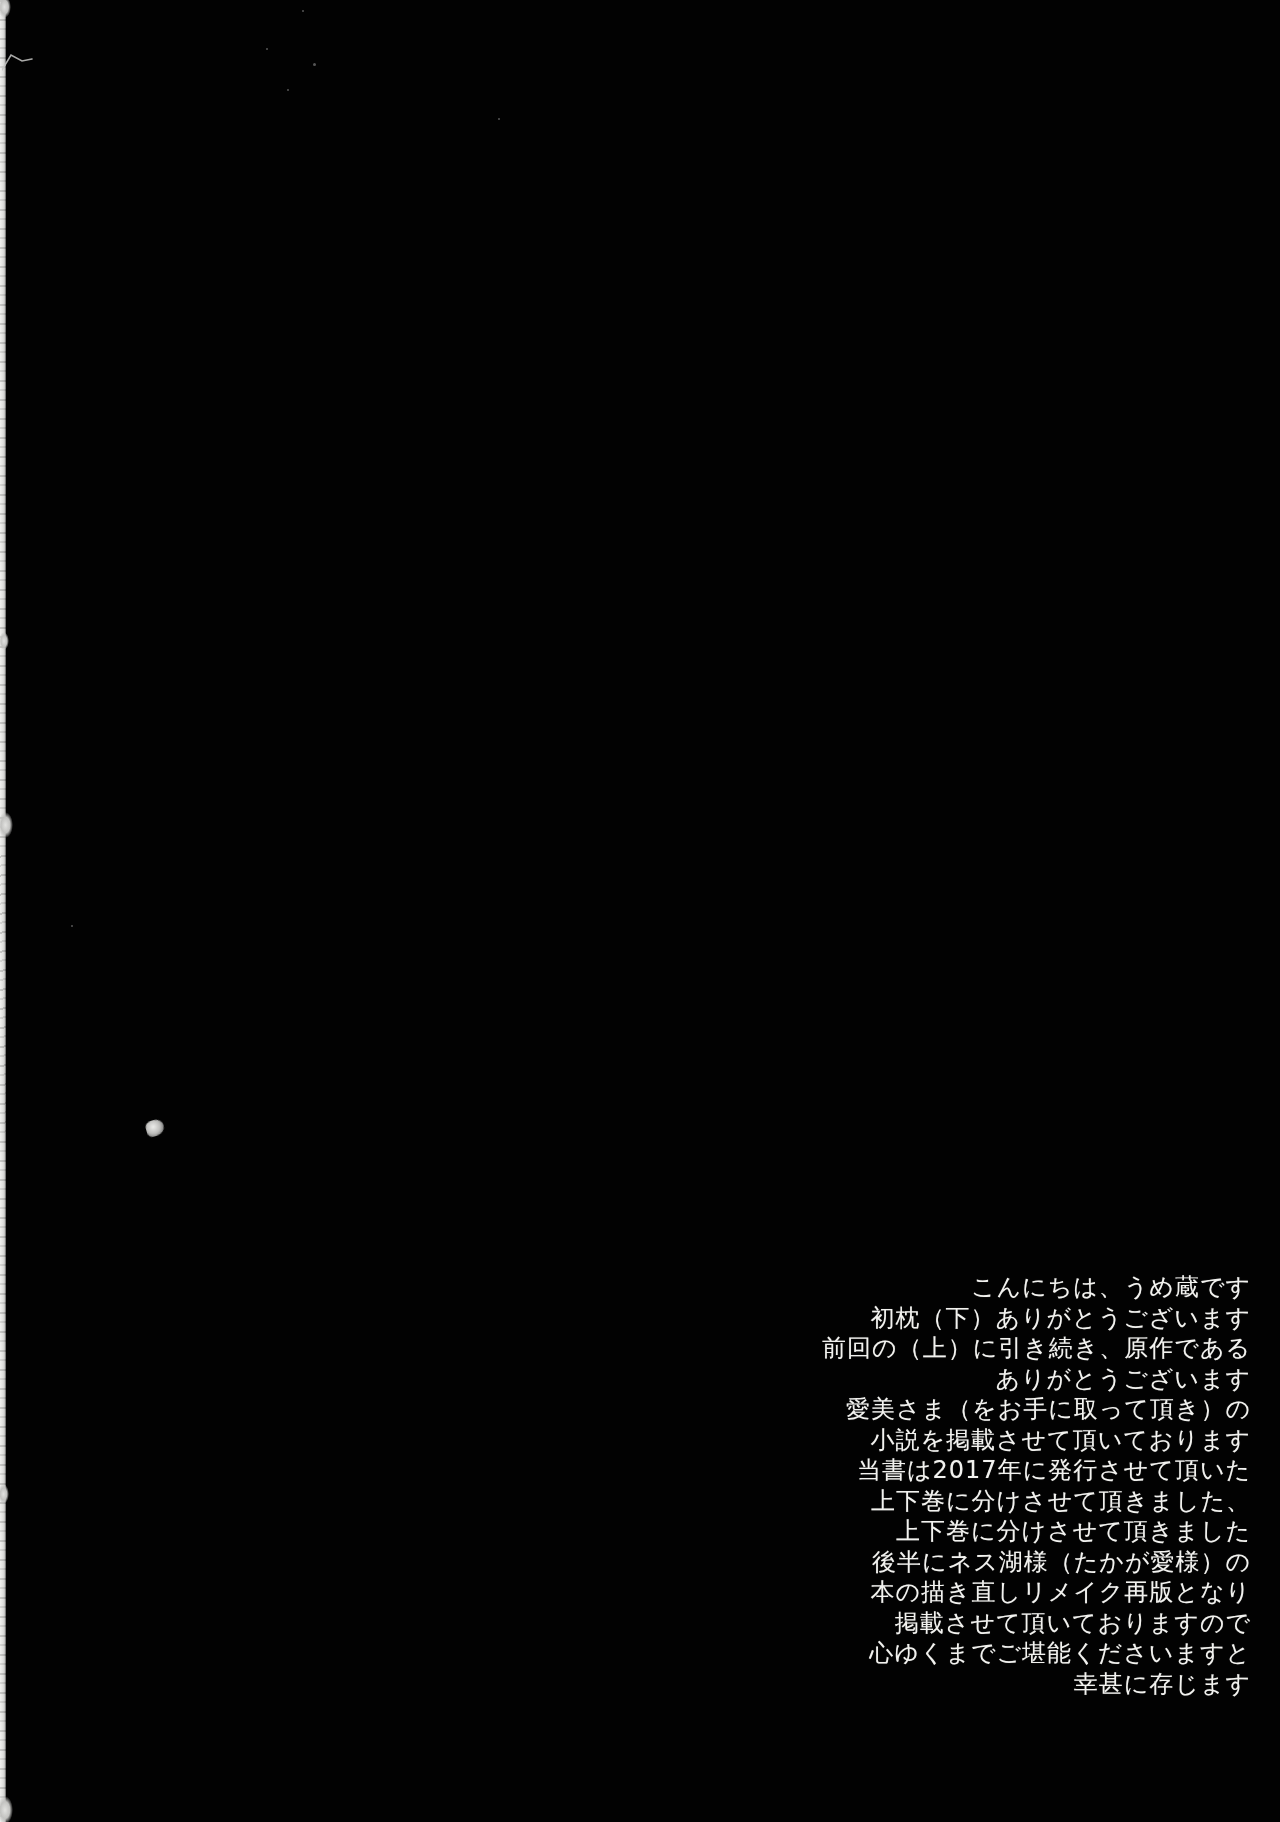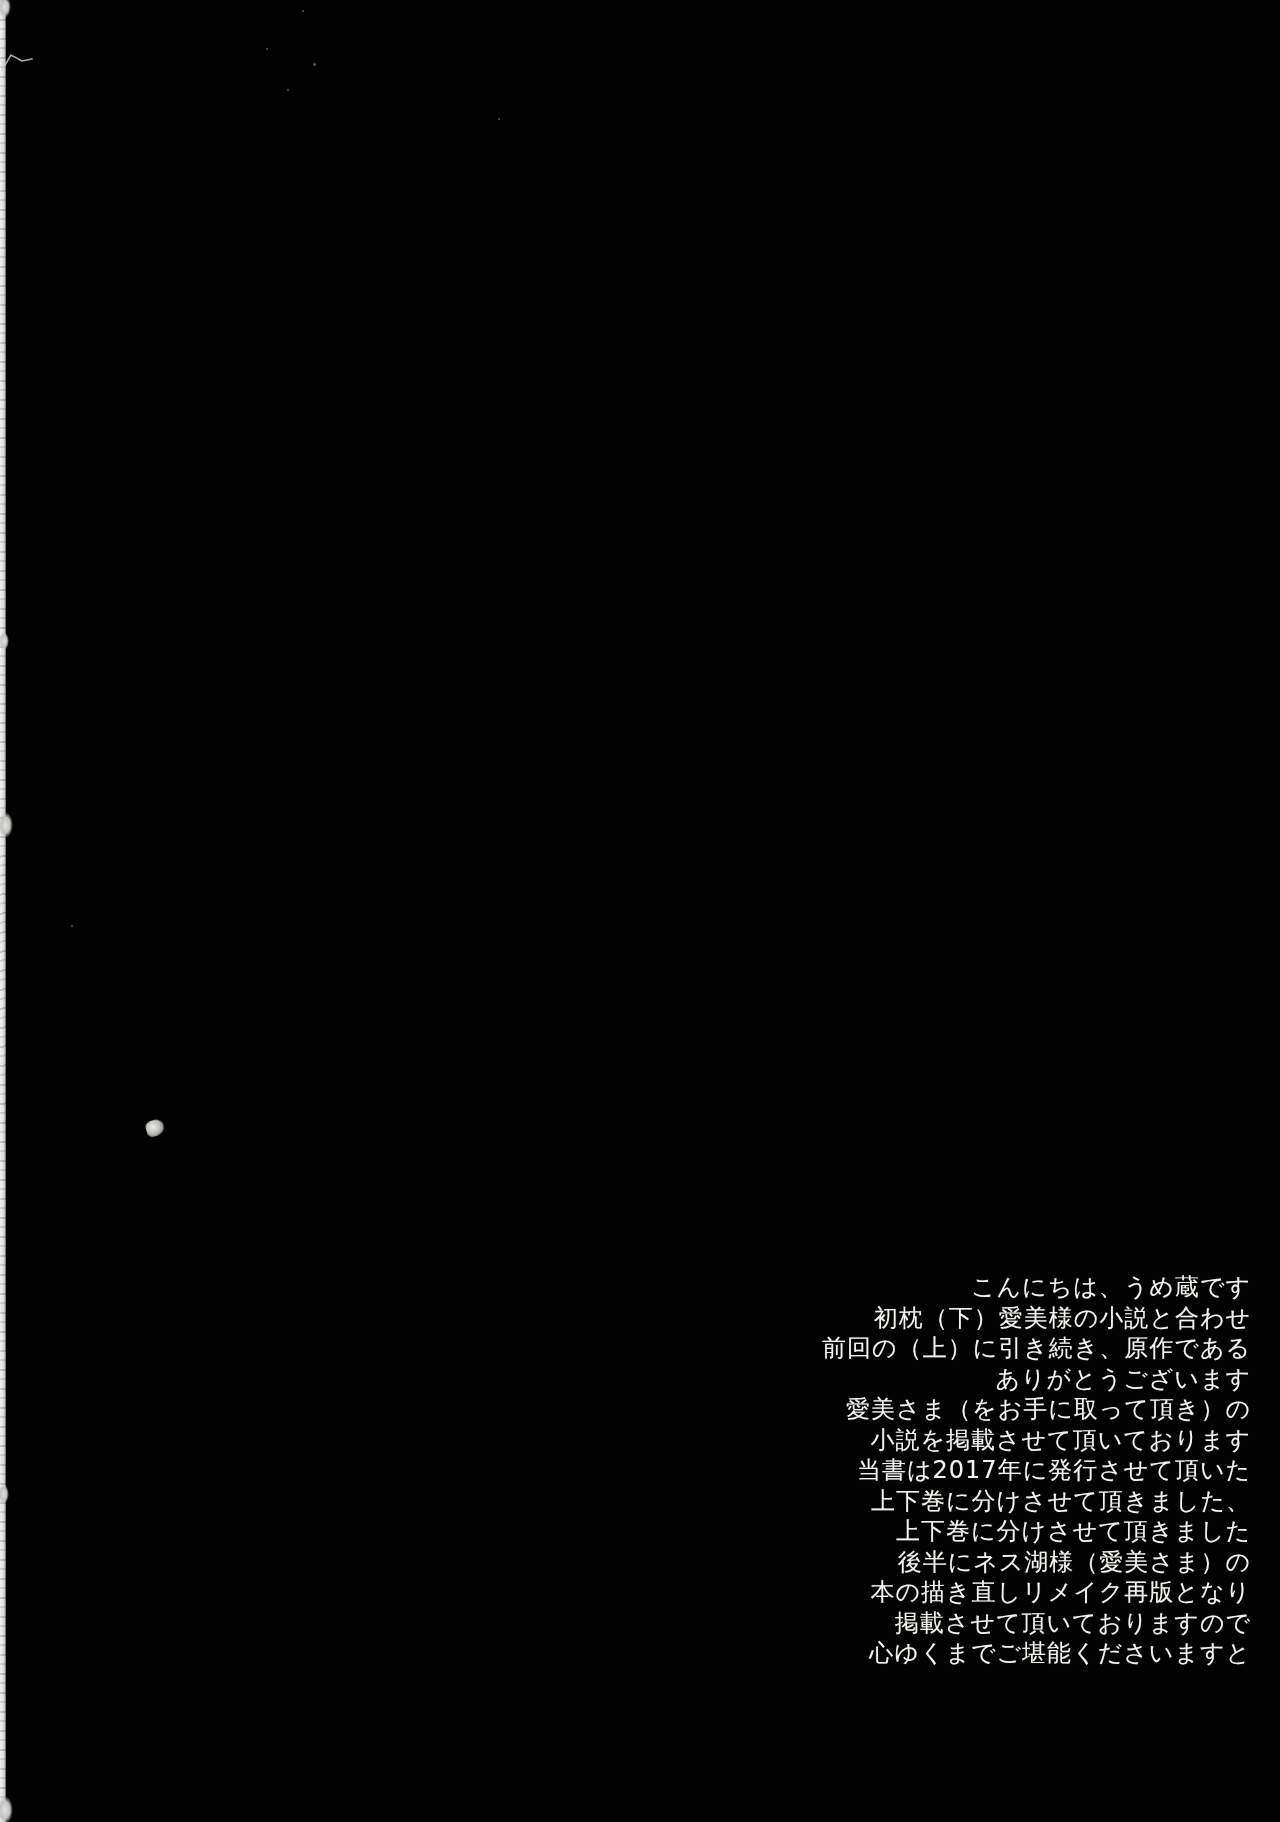--- a/index.html
+++ b/index.html
@@ -97,27 +97,28 @@
 
   <div class="dust" style="left:302px; top:10px;"></div>
   <div class="dust" style="left:266px; top:48px;"></div>
   <div class="dust" style="left:313px; top:63px; width:3px; height:3px;"></div>
   <div class="dust" style="left:287px; top:89px;"></div>
   <div class="dust" style="left:71px;  top:925px;"></div>
   <div class="dust" style="left:498px; top:118px;"></div>
 
   <div class="afterword">
     <div>こんにちは、うめ蔵です</div>
-    <div>初枕（下）愛美様の小説と合わせ</div>
+    <div>初枕（下）ありがとうございます</div>
     <div>前回の（上）に引き続き、原作である</div>
     <div>ありがとうございます</div>
     <div>愛美さま（をお手に取って頂き）の</div>
     <div>小説を掲載させて頂いております</div>
     <div>当書は2017年に発行させて頂いた</div>
     <div>上下巻に分けさせて頂きました、</div>
     <div>上下巻に分けさせて頂きました</div>
-    <div>後半にネス湖様（愛美さま）の</div>
+    <div>後半にネス湖様（たかが愛様）の</div>
     <div>本の描き直しリメイク再版となり</div>
     <div>掲載させて頂いておりますので</div>
     <div>心ゆくまでご堪能くださいますと</div>
+    <div>幸甚に存じます</div>
   </div>
 
 </div>
 
 </body></html>

